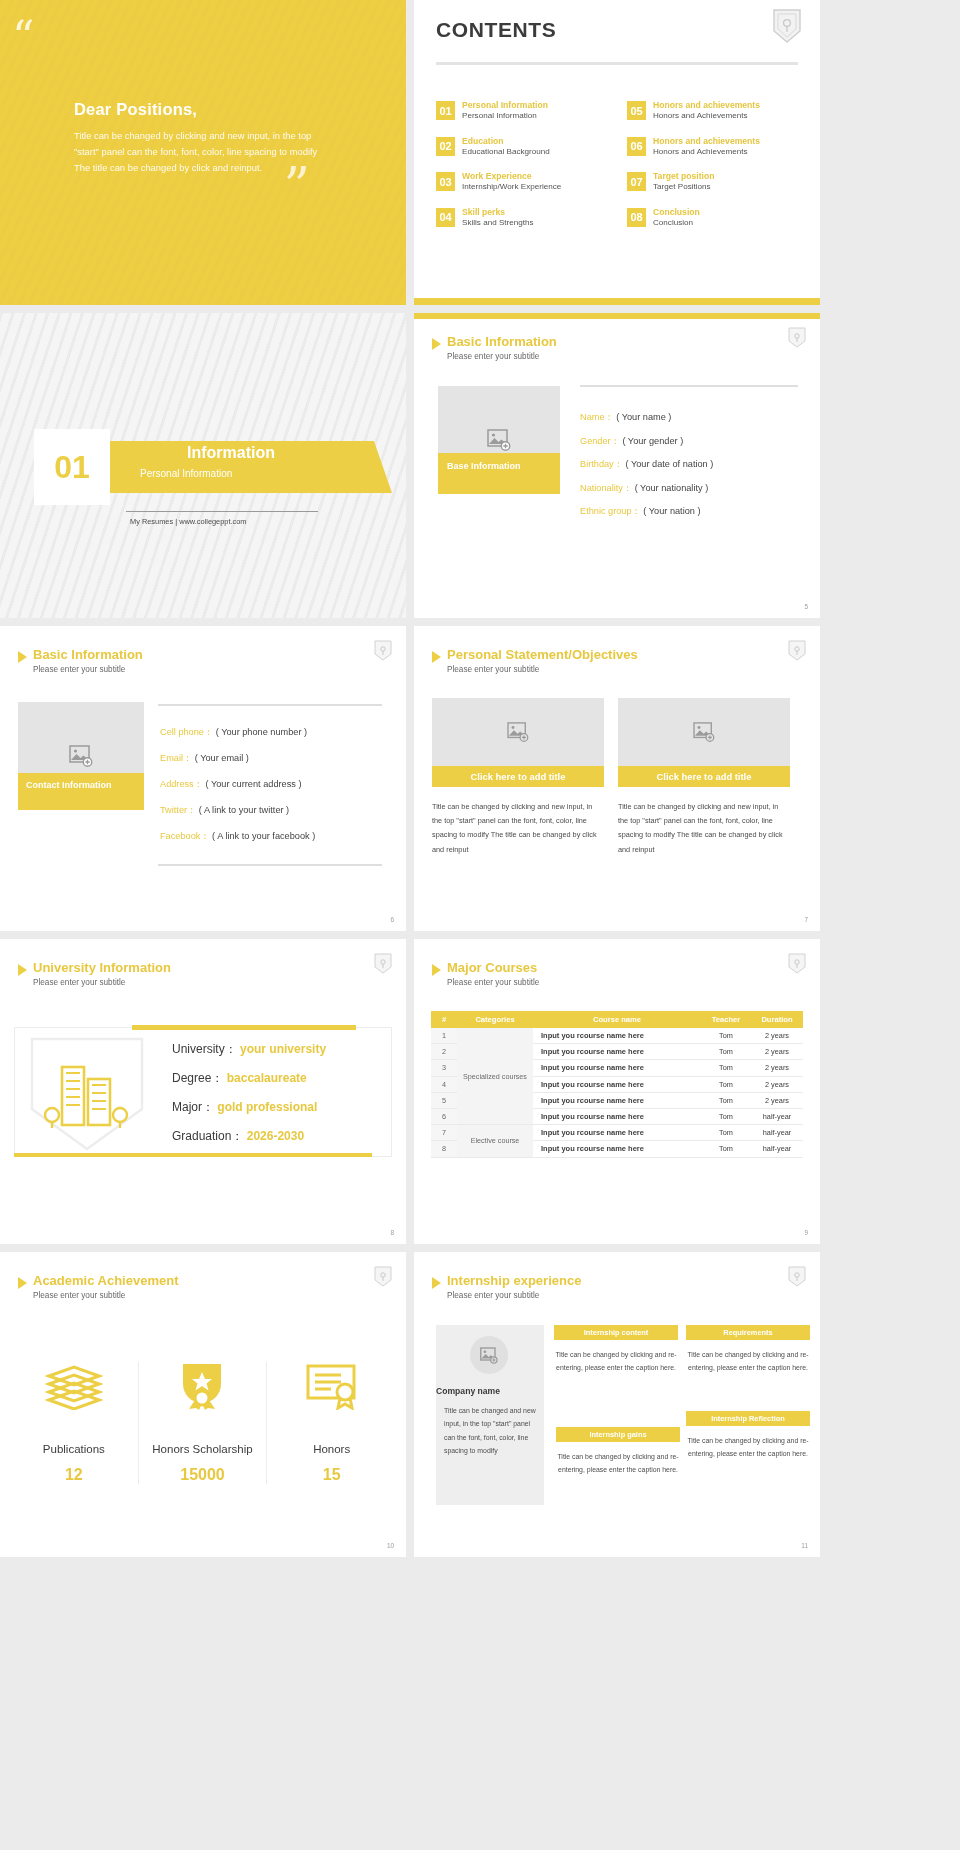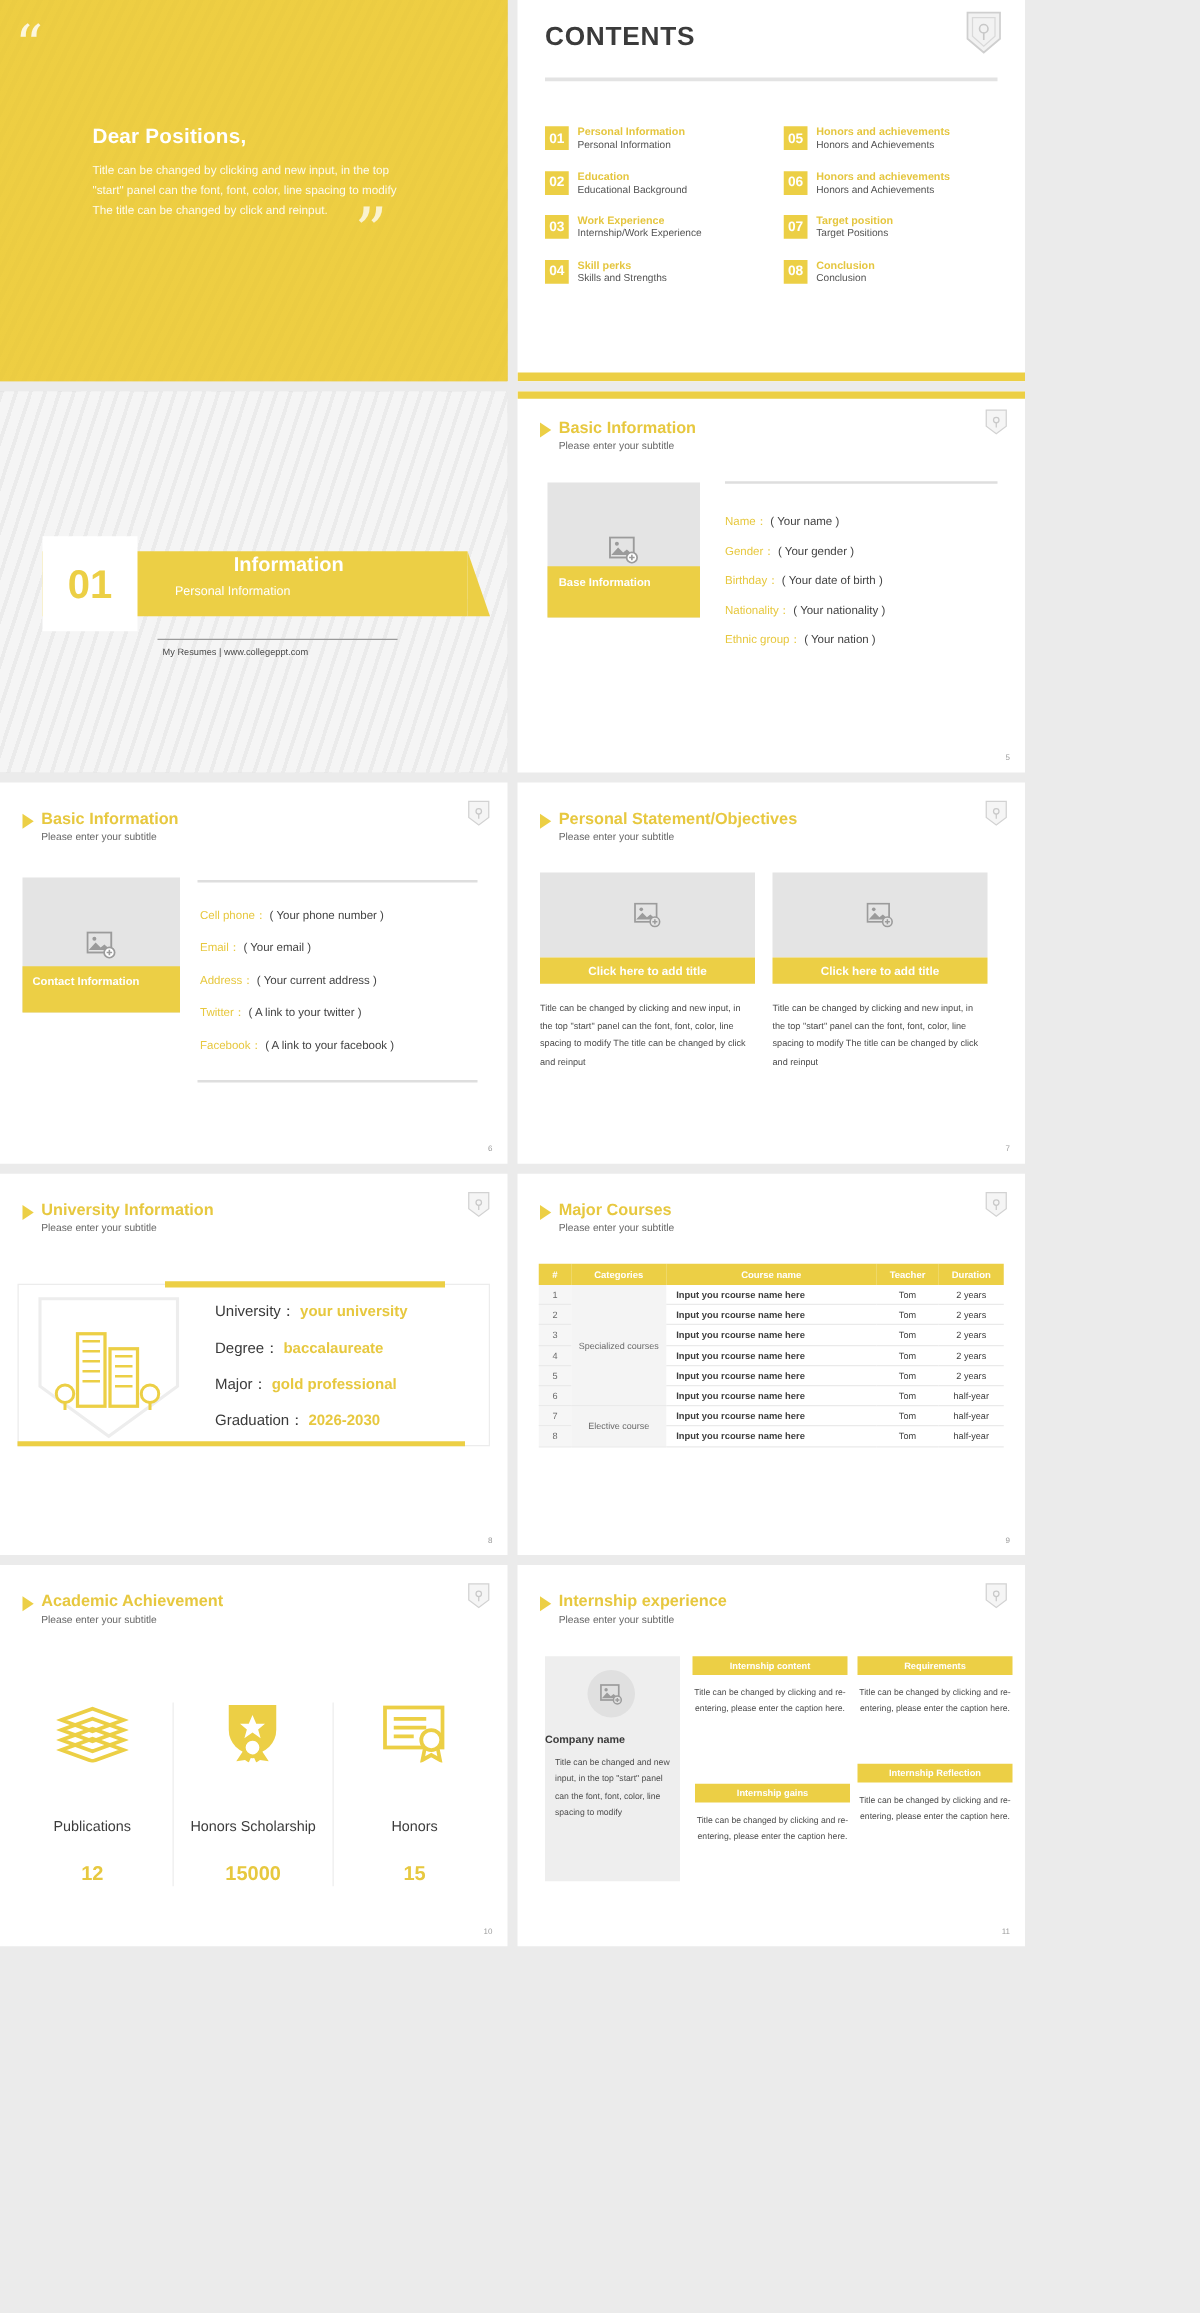--- a/index.html
+++ b/index.html
@@ -118,21 +118,21 @@
   .s9 table { position:absolute; left:17px; top:72px; width:372px; border-collapse:collapse; }
   .s9 th { background:#eccf45; color:#fff; font-size:7.6px; font-weight:bold; padding:4px 2px; }
   .s9 td { font-size:7.3px; padding:3.1px 3px; border-bottom:1px solid #eaeaea; color:#3d3d3d; text-align:center; }
   .s9 td.cname { font-weight:bold; text-align:left; padding-left:8px; font-size:7.5px; }
   .s9 td.cat { background:#f4f4f4; color:#6a6a6a; font-size:7.2px; }
   .s9 td.idx { background:#f6f6f6; color:#6a6a6a; width:22px; }
 
   
   .s10 .stats { position:absolute; left:10px; top:110px; width:386px;
                 display:grid; grid-template-columns:1fr 1fr 1fr; }
-  .s10 .st { display:flex; flex-direction:column; align-items:center; gap:23px;
+  .s10 .st { display:flex; flex-direction:column; align-items:center; gap:11px;
              border-right:1px solid #ededed; padding:0 4px; }
   .s10 .st:last-child { border-right:none; }
   .s10 .sl { font-size:11.5px; color:#3c3c3c; margin-top:18px; }
   .s10 .sv { font-size:16px; color:#e7c83f; font-weight:bold;text-align:center; }
 
   
   .s11 .left { position:absolute; left:22px; top:73px; width:108px; height:180px; background:#eeeeee; }
   .s11 .circ { position:absolute; left:56px; top:84px; width:38px; height:38px; border-radius:50%;
                background:#e0e0e0; display:flex; align-items:center; justify-content:center; }
   .s11 .cn { position:absolute; left:22px; top:134px; width:108px; text-align:left;
@@ -268,21 +268,21 @@
             <circle cx="18.5" cy="17" r="4.2" fill="#fff" stroke="#9b9b9b" stroke-width="1.4"></circle>
             <path d="M18.5 14.8v4.4M16.3 17h4.4" stroke="#9b9b9b" stroke-width="1.3"></path>
           </svg>
       </span>
     </div>
     <div class="capt">Base Information</div>
     <div class="line"></div>
     <div class="list">
       <div class="frow"><span class="fk">Name：</span> <span class="fv">( Your name )</span></div>
       <div class="frow"><span class="fk">Gender：</span> <span class="fv">( Your gender )</span></div>
-      <div class="frow"><span class="fk">Birthday：</span> <span class="fv">( Your date of birth )</span></div>
+      <div class="frow"><span class="fk">Birthday：</span> <span class="fv">( Your date of nation )</span></div>
       <div class="frow"><span class="fk">Nationality：</span> <span class="fv">( Your nationality )</span></div>
       <div class="frow"><span class="fk">Ethnic group：</span> <span class="fv">( Your nation )</span></div>
     </div>
     <div class="pg">5</div>
   </div>
 
   <div class="slide s6">
     <div class="hdr">
       <div class="tri"></div>
       <div class="htxt">

